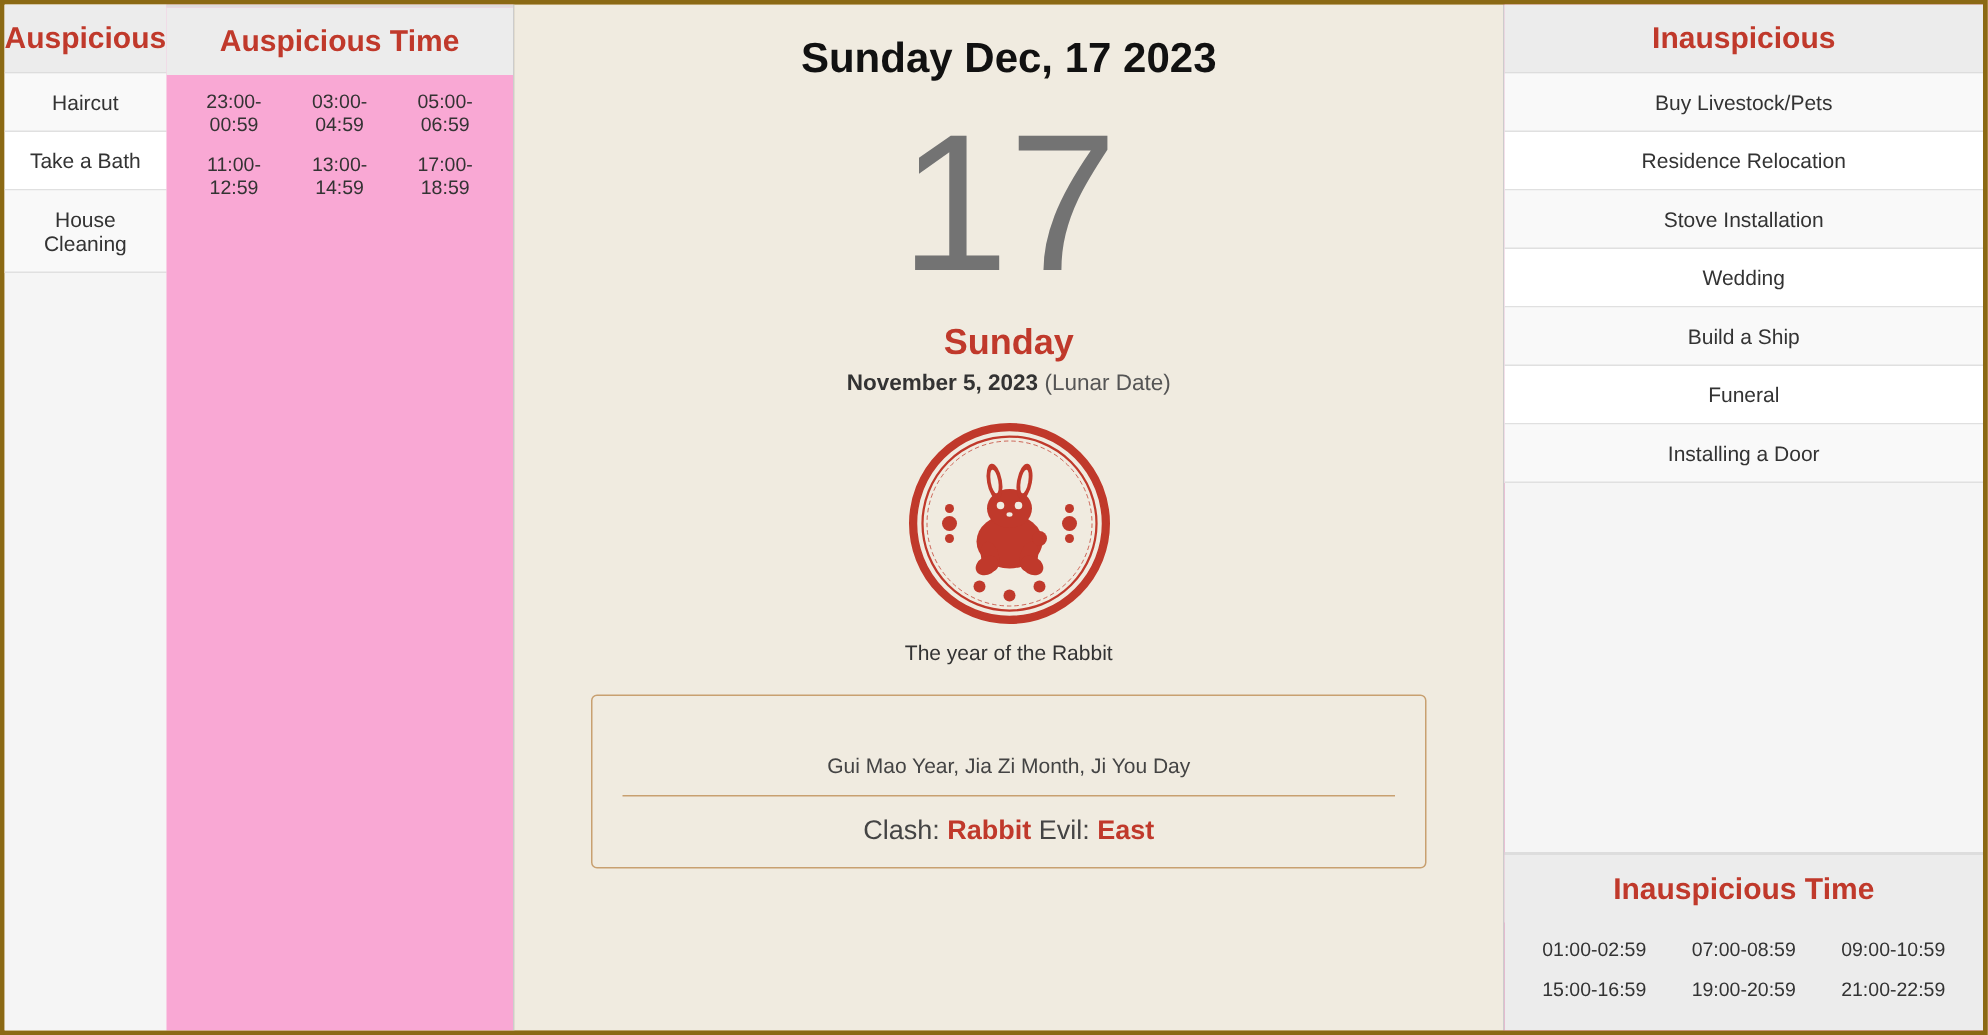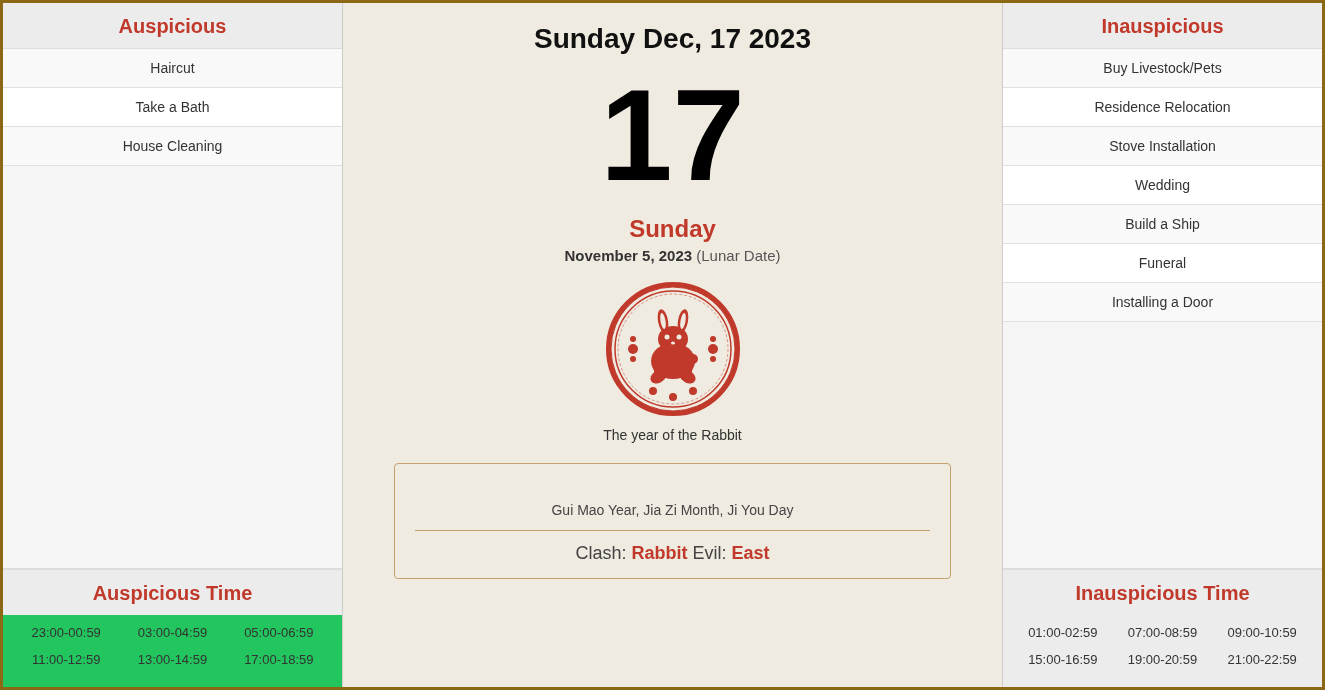--- a/index.html
+++ b/index.html
@@ -12,21 +12,21 @@
       border: 3px solid #8B6914;
       overflow: hidden;
     }
 
     
     .left-panel {
       width: 340px;
       min-width: 340px;
       background: #f5f5f5;
       display: flex;
-      flex-direction: column;
+      flex-direction: row;
       border-right: 1px solid #ccc;
     }
 
     .left-top {
       flex: 1;
       background: #f5f5f5;
     }
 
     .section-header {
       text-align: center;
@@ -49,21 +49,21 @@
       color: #333;
       border-bottom: 1px solid #e0e0e0;
       background: #fff;
     }
 
     .activity-list li:nth-child(odd) {
       background: #f9f9f9;
     }
 
     .left-bottom {
-      background: #22c55e;
+      background: #f9a8d4;
       border-top: 2px solid #ddd;
       padding-bottom: 10px;
     }
 
     .time-section-header {
       text-align: center;
       padding: 12px 0 10px;
       font-size: 20px;
       font-weight: bold;
       color: #c0392b;
@@ -98,22 +98,22 @@
     .date-title {
       font-size: 28px;
       font-weight: bold;
       color: #111;
       margin-bottom: 10px;
       text-align: center;
     }
 
     .day-number {
       font-size: 130px;
-      font-weight: bold;
-      color: #000000;
+      font-weight: normal;
+      color: #737373;
       line-height: 1;
       margin: 5px 0;
     }
 
     .day-name {
       font-size: 24px;
       font-weight: bold;
       color: #c0392b;
       margin-top: 10px;
     }

